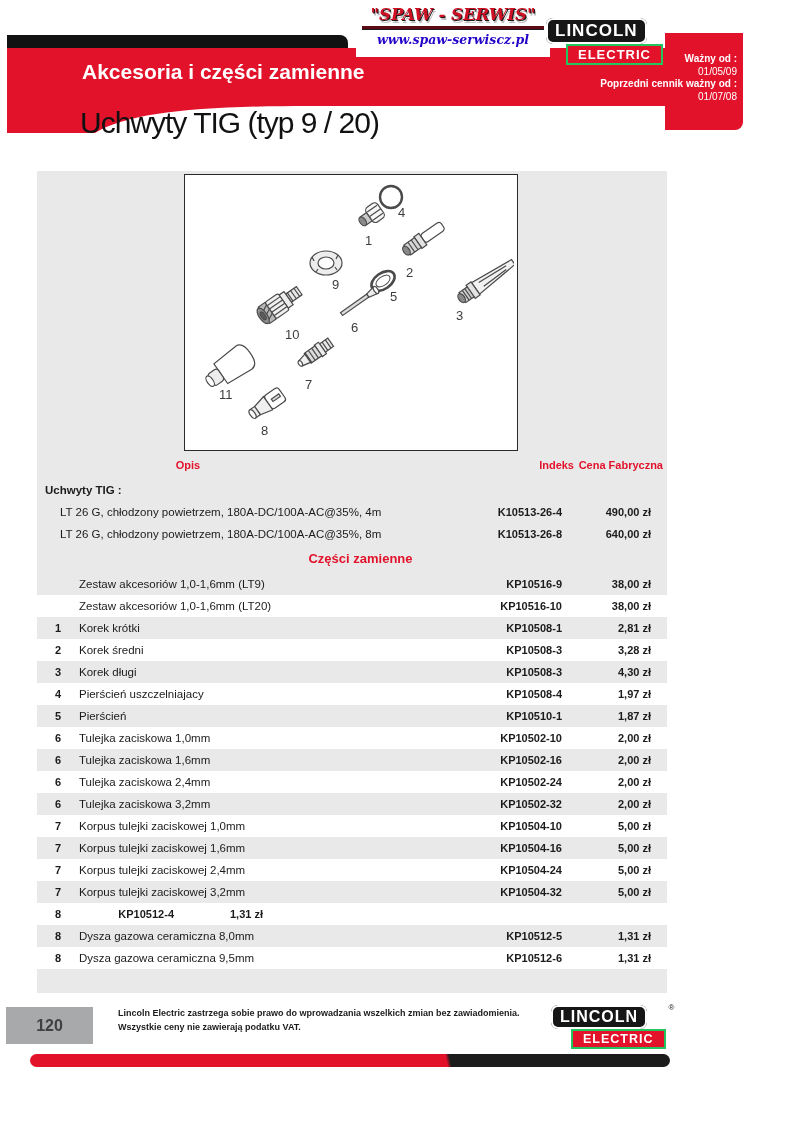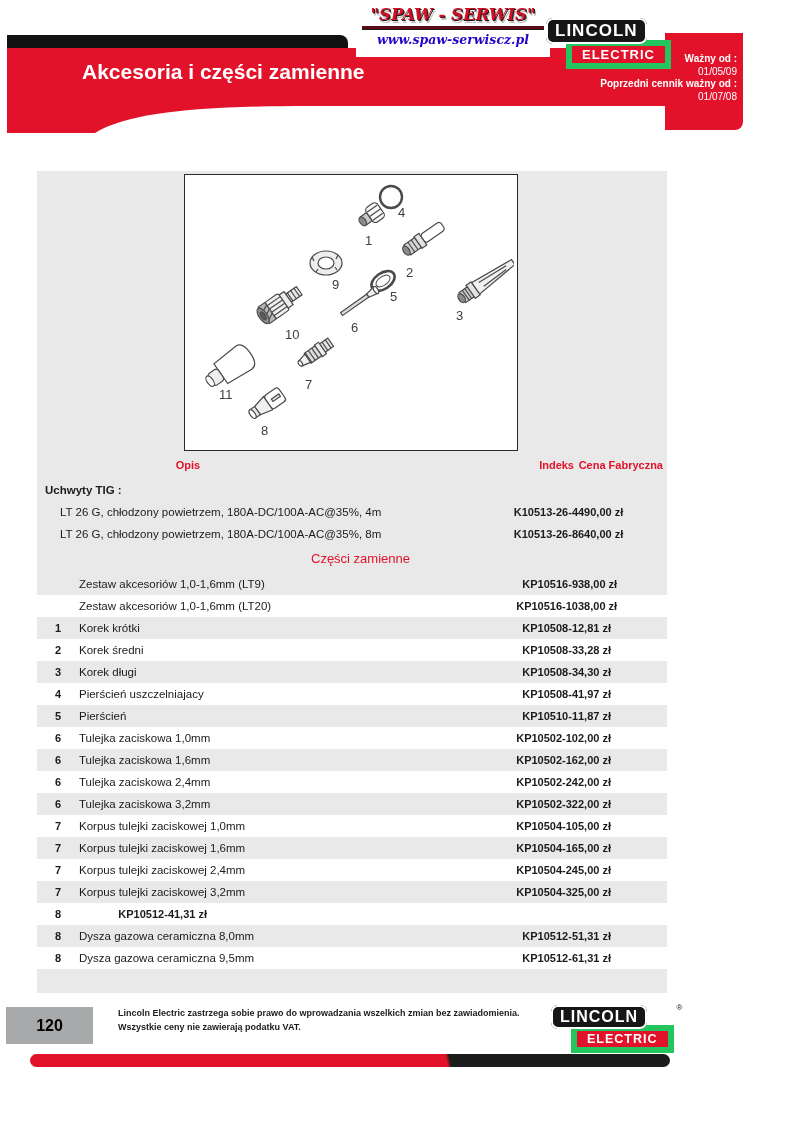--- a/index.html
+++ b/index.html
@@ -25,21 +25,21 @@
   .spaw-rule{height:3px;background:#5c0a16;border-bottom:1px solid #1b1b1b;margin:2px 6px 2px 6px;}
   .spaw-url{font-family:"DejaVu Serif",serif;font-style:italic;font-weight:bold;font-size:12.5px;color:#2404c8;}
 
   
   .lincoln{position:absolute;}
   .lincoln .lblack{display:inline-block;background:#161616;color:#fff;font-weight:bold;
         border-radius:7px;box-shadow:inset 0 0 0 2px #fff;padding:3px 9px 3px 9px;letter-spacing:1px;position:relative;z-index:2;}
   .lincoln .reg{position:absolute;right:-9px;top:-2px;color:#161616;font-size:8px;z-index:3;}
   .lincoln.on-red .reg{color:#fff;}
   .lincoln .lred{display:inline-block;background:#e2122b;color:#fff;font-weight:bold;
-        border:6px solid #22c55e;padding:1px 10px;margin-top:-6px;margin-left:20px;position:relative;z-index:1;letter-spacing:1px;}
+        border:2px solid #22c55e;padding:1px 10px;margin-top:-6px;margin-left:20px;position:relative;z-index:1;letter-spacing:1px;}
   .lincoln-top{left:546px;top:18px;font-size:17px;}
   .lincoln-top .lred{font-size:13px;}
   .lincoln-foot{left:551px;top:1005px;font-size:16px;}
   .lincoln-foot .lred{font-size:12.5px;}
 
   
   .panel{position:absolute;left:37px;top:171px;width:630px;height:822px;background:#e9e9e9;}
   .diagram-box{position:absolute;left:147px;top:3px;width:332px;height:275px;background:#fff;border:1.5px solid #2a2a2a;}
   .diagram-box svg{display:block;}
   .dg-num{font-size:13px;fill:#3d3d3d;font-family:"Liberation Sans",sans-serif;}
@@ -48,28 +48,28 @@
   .thead{position:relative;height:20px;font-weight:bold;font-size:11px;color:#e2122b;}
   .th-opis{position:absolute;left:111px;width:80px;text-align:center;}
   .th-idx{position:absolute;left:442px;width:95px;text-align:right;}
   .th-price{position:absolute;left:474px;width:152px;text-align:right;}
   .group-title{height:22px;display:flex;align-items:center;padding-left:8px;font-weight:bold;font-size:11.5px;}
   .trow,.prow{display:flex;align-items:center;height:22px;font-size:11.5px;}
   .trow{padding-left:23px;}
   .c-desc{flex:1;}
   .c-num{width:42px;text-align:center;font-weight:bold;font-size:11px;}
   .c-idx{width:95px;text-align:right;font-weight:bold;font-size:11px;}
-  .c-price{width:89px;font-weight:bold;font-size:11px;padding-right:0;}
+  .c-price{width:89px;text-align:right;font-weight:bold;font-size:11px;padding-right:16px;}
   .section-title{height:22px;margin-top:2px;display:flex;align-items:center;justify-content:center;
-                 color:#e2122b;font-weight:normal;font-size:13px;margin-left:17px;}
+                 color:#e2122b;font-weight:bold;font-size:13px;margin-left:17px;}
   .parts{margin-top:4px;}
   .prow.white{background:#fff;}
 
   
-  .page-num{position:absolute;left:6px;top:1007px;width:87px;height:37px;background:#a7a9aa;color:#000000;
+  .page-num{position:absolute;left:6px;top:1007px;width:87px;height:37px;background:#a7a9aa;color:#404040;
             font-weight:bold;font-size:16px;display:flex;align-items:center;justify-content:center;}
   .foot-notes{position:absolute;left:118px;top:1006px;font-weight:bold;font-size:9px;line-height:14px;color:#1b1b1b;}
   .bottom-bar{position:absolute;left:30px;top:1054px;width:640px;height:13px;border-radius:7px;
               background:linear-gradient(78deg,#e2122b 0 65%,#1c1c1c 65.6%);}
 </style>
 </head>
 <body>
 
 <div class="page">
 
@@ -78,20 +78,21 @@
   </svg>
   <div class="black-strip"></div>
   <div class="corner-box"></div>
   <div class="band-title">Akcesoria i części zamienne</div>
   <div class="validity">
     <div class="vlabel">Ważny od :</div>
     <div>01/05/09</div>
     <div class="vlabel">Poprzedni cennik ważny od :</div>
     <div>01/07/08</div>
   </div>
+  <div class="page-title">Uchwyty TIG (typ 9 / 20)</div>
 
   <div class="spaw-box">
     <div class="spaw-name">"SPAW - SERWIS"</div>
     <div class="spaw-rule"></div>
     <div class="spaw-url">www.spaw-serwiscz.pl</div>
   </div>
 
   <div class="lincoln lincoln-top on-red">
     <span class="lblack">LINCOLN</span><span class="reg">®</span>
     <br>

